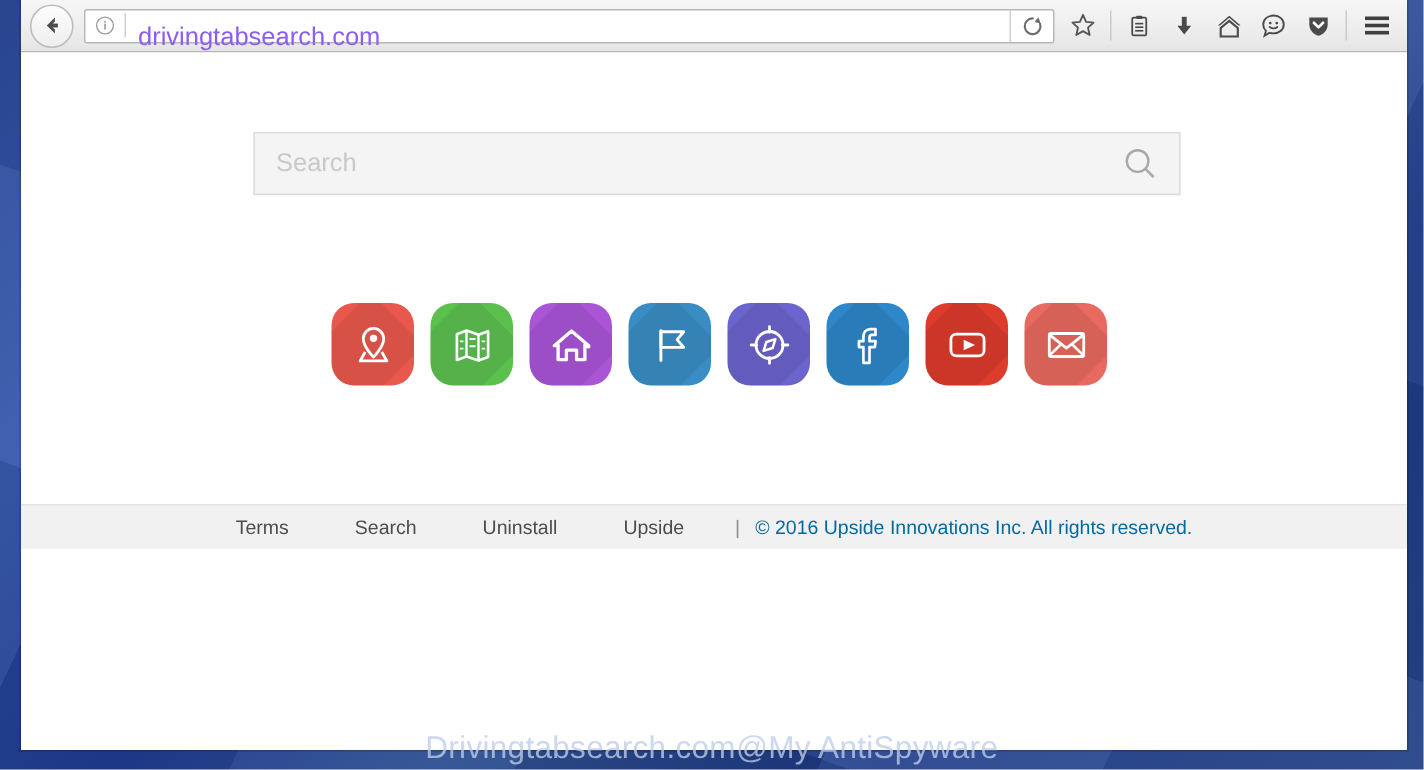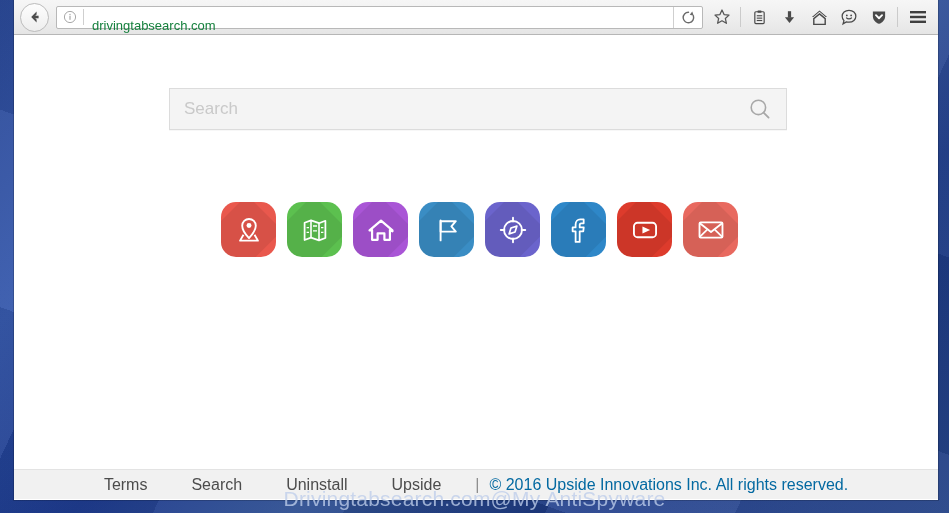--- a/index.html
+++ b/index.html
@@ -87,22 +87,22 @@
   }
   .identity-sep {
     width: 1px;
     height: 16px;
     background: #cfcfcf;
     flex: 0 0 1px;
   }
   .url-text {
     flex: 1;
     padding-left: 8px;
-    font-size: 13px;
-    color: #15803d;
+    font-size: 17px;
+    color: #8b5cf6;
     white-space: nowrap;
     overflow: hidden;
     font-family: "Liberation Sans", sans-serif;
     margin-top: 16px;
   }
   .reload-btn {
     width: 28px;
     height: 21px;
     flex: 0 0 28px;
     border-left: 1px solid #cfcfcf;
@@ -126,21 +126,21 @@
     height: 20px;
     background: #cbcbcb;
     margin: 0 3px;
     flex: 0 0 1px;
   }
   .tb-icon.menu { width: 34px; margin-right: 3px; }
 
   
   .page {
     position: relative;
-    height: 464px;
+    height: 331px;
     background: #ffffff;
     overflow: hidden;
   }
 
   .search-wrap {
     position: absolute;
     left: 155px;
     top: 53px;
     width: 618px;
     height: 42px;
@@ -215,21 +215,21 @@
     background: #f1f1f1;
     border-top: 1px solid #e3e3e3;
     display: flex;
     align-items: center;
     justify-content: center;
     box-sizing: border-box;
   }
   .footer-inner {
     display: flex;
     align-items: center;
-    font-size: 16px;
+    font-size: 13px;
     color: #4c4c4c;
   }
   .footer a {
     color: #4c4c4c;
     text-decoration: none;
     margin: 0 22px;
     cursor: pointer;
   }
   .footer a:first-child { margin-left: 0; }
   .footer-div {

